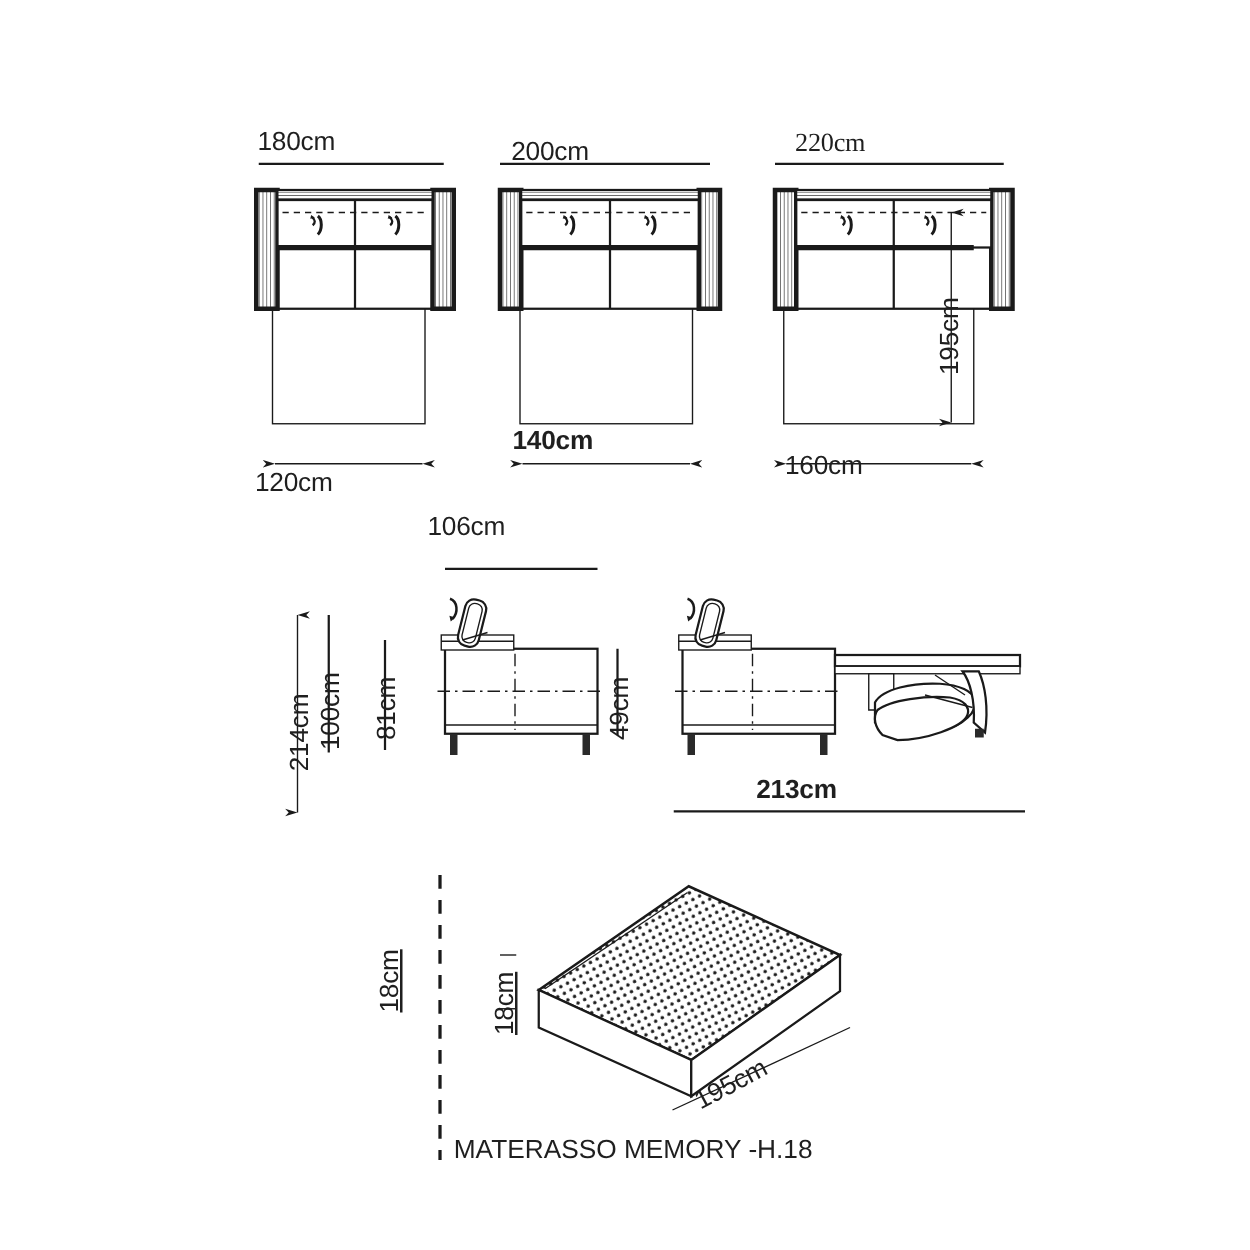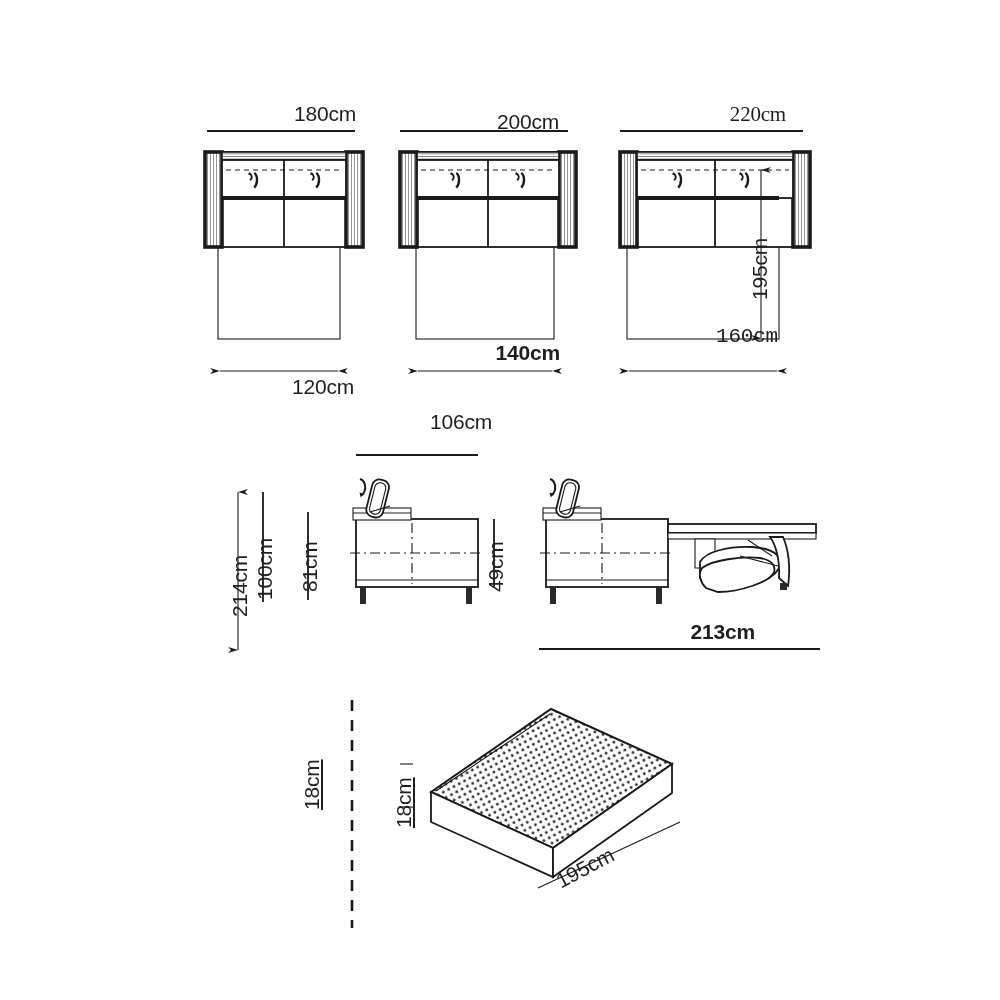--- a/index.html
+++ b/index.html
@@ -24,21 +24,21 @@
   }
   .dim-label {
     position: absolute;
     font-family: "Liberation Sans", sans-serif;
     color: #1f1f1f;
     white-space: nowrap;
     letter-spacing: -0.2px;
   }
   .dim-h {
     font-size: 21px;
-    text-align: right;
+    text-align: left;
   }
   .dim-v {
     font-size: 21px;
     transform-origin: 0 0;
   }
   .caption {
     position: absolute;
     font-size: 21px;
     color: #1f1f1f;
     white-space: nowrap;
@@ -278,21 +278,21 @@
   <div class="dim-label dim-h" style="left:206px; top:102px; width:150px;">180cm</div>
 
   <div class="dim-label dim-h" style="left:409px; top:110px; width:150px;">200cm</div>
 
   <div class="dim-label dim-h" style="left:636px; top:102px; width:150px;font-family:Liberation Serif, serif;">220cm</div>
 
   <div class="dim-label dim-h" style="left:204px; top:341px; width:150px;margin-top:34px;">120cm</div>
 
   <div class="dim-label dim-h" style="left:410px; top:341px; width:150px;font-weight:bold;">140cm</div>
 
-  <div class="dim-label dim-h" style="left:628px; top:325px; width:150px;font-family:Liberation Mono, monospace;">160cm</div>
+  <div class="dim-label dim-h" style="left:628px; top:361px; width:150px;">160cm</div>
 
   <div class="dim-label dim-v" style="left:748px; top:300px; transform:rotate(-90deg);">195cm</div>
 
   <div class="dim-label dim-v" style="left:228px; top:617px; transform:rotate(-90deg);">214cm</div>
 
   <div class="dim-label dim-v" style="left:253px; top:600px; transform:rotate(-90deg);">100cm</div>
 
   <div class="dim-label dim-v" style="left:298px; top:592px; transform:rotate(-90deg);">81cm</div>
 
   <div class="dim-label dim-h" style="left:342px; top:410px; width:150px;">106cm</div>
@@ -300,14 +300,15 @@
   <div class="dim-label dim-v" style="left:484px; top:592px; transform:rotate(-90deg);">49cm</div>
 
   <div class="dim-label dim-h" style="left:605px; top:620px; width:150px;font-weight:bold;">213cm</div>
 
   <div class="dim-label dim-v" style="left:300px; top:810px; transform:rotate(-90deg); text-decoration:underline;">18cm</div>
 
   <div class="dim-label dim-v" style="left:392px; top:828px; transform:rotate(-90deg); text-decoration:underline;">18cm</div>
 
   <div class="dim-label dim-v" style="left:552px; top:872px; transform:rotate(-28deg);">195cm</div>
 
+  <div class="caption" style="left:363px; top:908px;">MATERASSO MEMORY -H.18</div>
 
 </div>
 
 </body></html>

